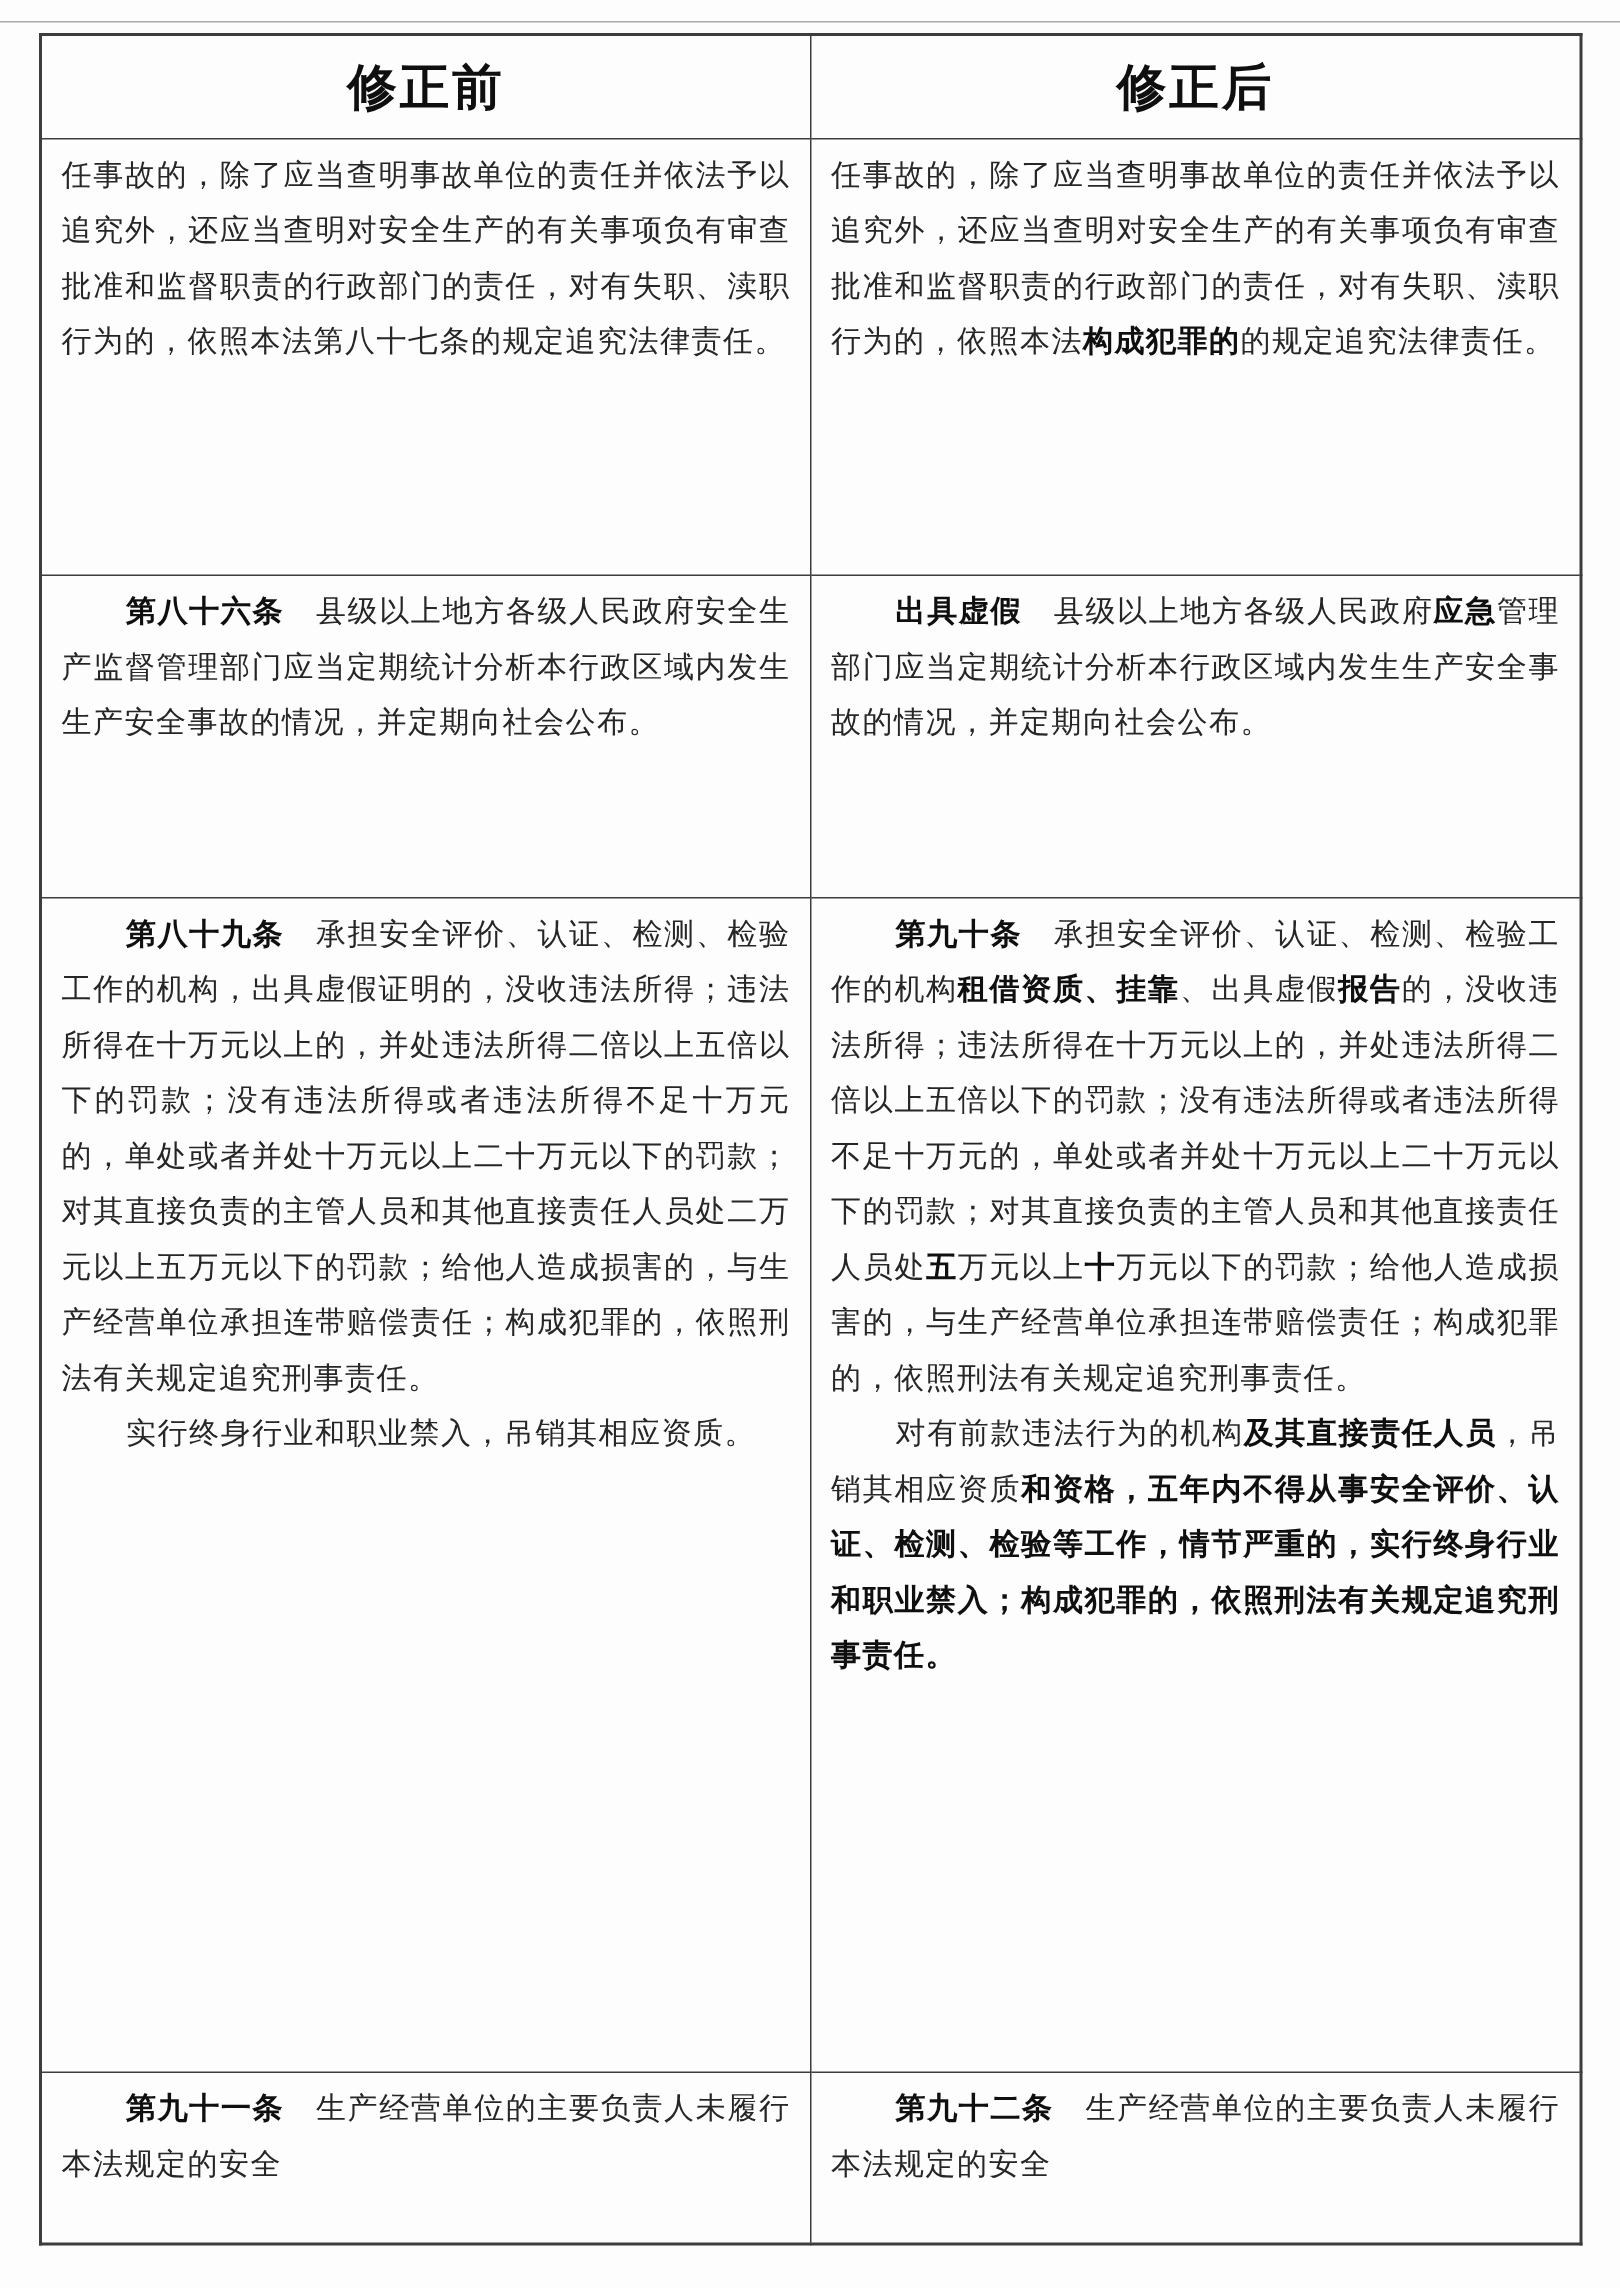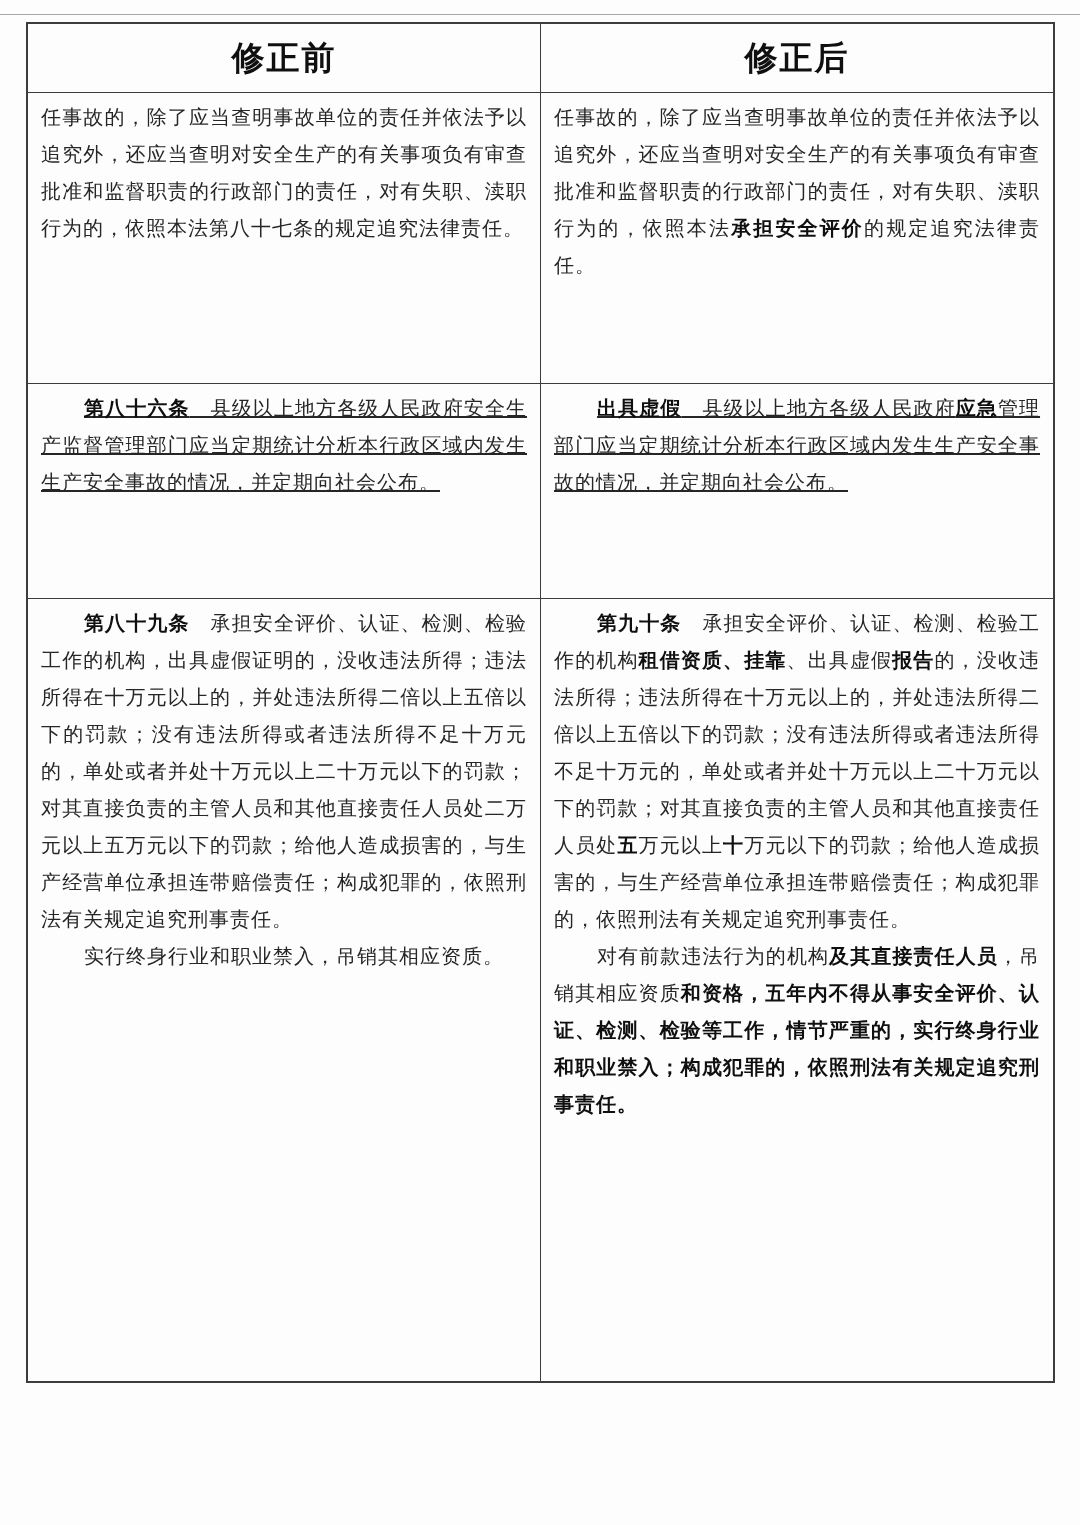--- a/index.html
+++ b/index.html
@@ -48,21 +48,21 @@
   .cell{
     overflow:hidden;
     padding:6px 13px 0 13px;
     font-size:20px;
     line-height:37px;
     letter-spacing:0.05em;
     text-align:justify;
     text-justify:inter-character;
   }
   .r1 .cell{height:290px;}
-  .r2 .cell{height:214px;text-decoration:underline;}
+  .r2 .cell{height:214px;}
   .r3 .cell{height:782px;}
   .r4 .cell{height:113px;}
   .para{margin:0;}
   .para.indent{text-indent:2.15em;}
   .em{
     font-family:"Liberation Sans","DejaVu Sans",sans-serif;
     font-weight:700;
     color:var(--emphasis-color);
   }
 </style>
@@ -85,21 +85,21 @@
     </thead>
     <tbody>
       <tr class="r1">
         <td>
           <div class="cell">
               <p class="para"><span>任事故的，除了应当查明事故单位的责任并依法予以追究外，还应当查明对安全生产的有关事项负有审查批准和监督职责的行政部门的责任，对有失职、渎职行为的，依照本法第八十七条的规定追究法律责任。</span></p>
             </div>
         </td>
         <td>
           <div class="cell">
-              <p class="para"><span>任事故的，除了应当查明事故单位的责任并依法予以追究外，还应当查明对安全生产的有关事项负有审查批准和监督职责的行政部门的责任，对有失职、渎职行为的，依照本法</span><span class="em">承担安全评价</span><span>的规定追究法律责任。</span></p>
+              <p class="para"><span>任事故的，除了应当查明事故单位的责任并依法予以追究外，还应当查明对安全生产的有关事项负有审查批准和监督职责的行政部门的责任，对有失职、渎职行为的，依照本法</span><span class="em">构成犯罪的</span><span>的规定追究法律责任。</span></p>
             </div>
         </td>
       </tr>
       <tr class="r2">
         <td>
           <div class="cell">
               <p class="para indent"><span class="em">第八十六条</span><span>　县级以上地方各级人民政府安全生产监督管理部门应当定期统计分析本行政区域内发生生产安全事故的情况，并定期向社会公布。</span></p>
             </div>
         </td>
         <td>
@@ -115,15 +115,27 @@
               <p class="para indent"><span>实行终身行业和职业禁入，吊销其相应资质。</span></p>
             </div>
         </td>
         <td>
           <div class="cell">
               <p class="para indent"><span class="em">第九十条</span><span>　承担安全评价、认证、检测、检验工作的机构</span><span class="em">租借资质、挂靠</span><span>、出具虚假</span><span class="em">报告</span><span>的，没收违法所得；违法所得在十万元以上的，并处违法所得二倍以上五倍以下的罚款；没有违法所得或者违法所得不足十万元的，单处或者并处十万元以上二十万元以下的罚款；对其直接负责的主管人员和其他直接责任人员处</span><span class="em">五</span><span>万元以上</span><span class="em">十</span><span>万元以下的罚款；给他人造成损害的，与生产经营单位承担连带赔偿责任；构成犯罪的，依照刑法有关规定追究刑事责任。</span></p>
               <p class="para indent"><span>对有前款违法行为的机构</span><span class="em">及其直接责任人员</span><span>，吊销其相应资质</span><span class="em">和资格，五年内不得从事安全评价、认证、检测、检验等工作，情节严重的，实行终身行业和职业禁入；构成犯罪的，依照刑法有关规定追究刑事责任。</span></p>
             </div>
         </td>
       </tr>
+      <tr class="r4">
+        <td>
+          <div class="cell">
+              <p class="para indent"><span class="em">第九十一条</span><span>　生产经营单位的主要负责人未履行本法规定的安全</span></p>
+            </div>
+        </td>
+        <td>
+          <div class="cell">
+              <p class="para indent"><span class="em">第九十二条</span><span>　生产经营单位的主要负责人未履行本法规定的安全</span></p>
+            </div>
+        </td>
+      </tr>
     </tbody>
   </table>
 </div>
 
 </body></html>

